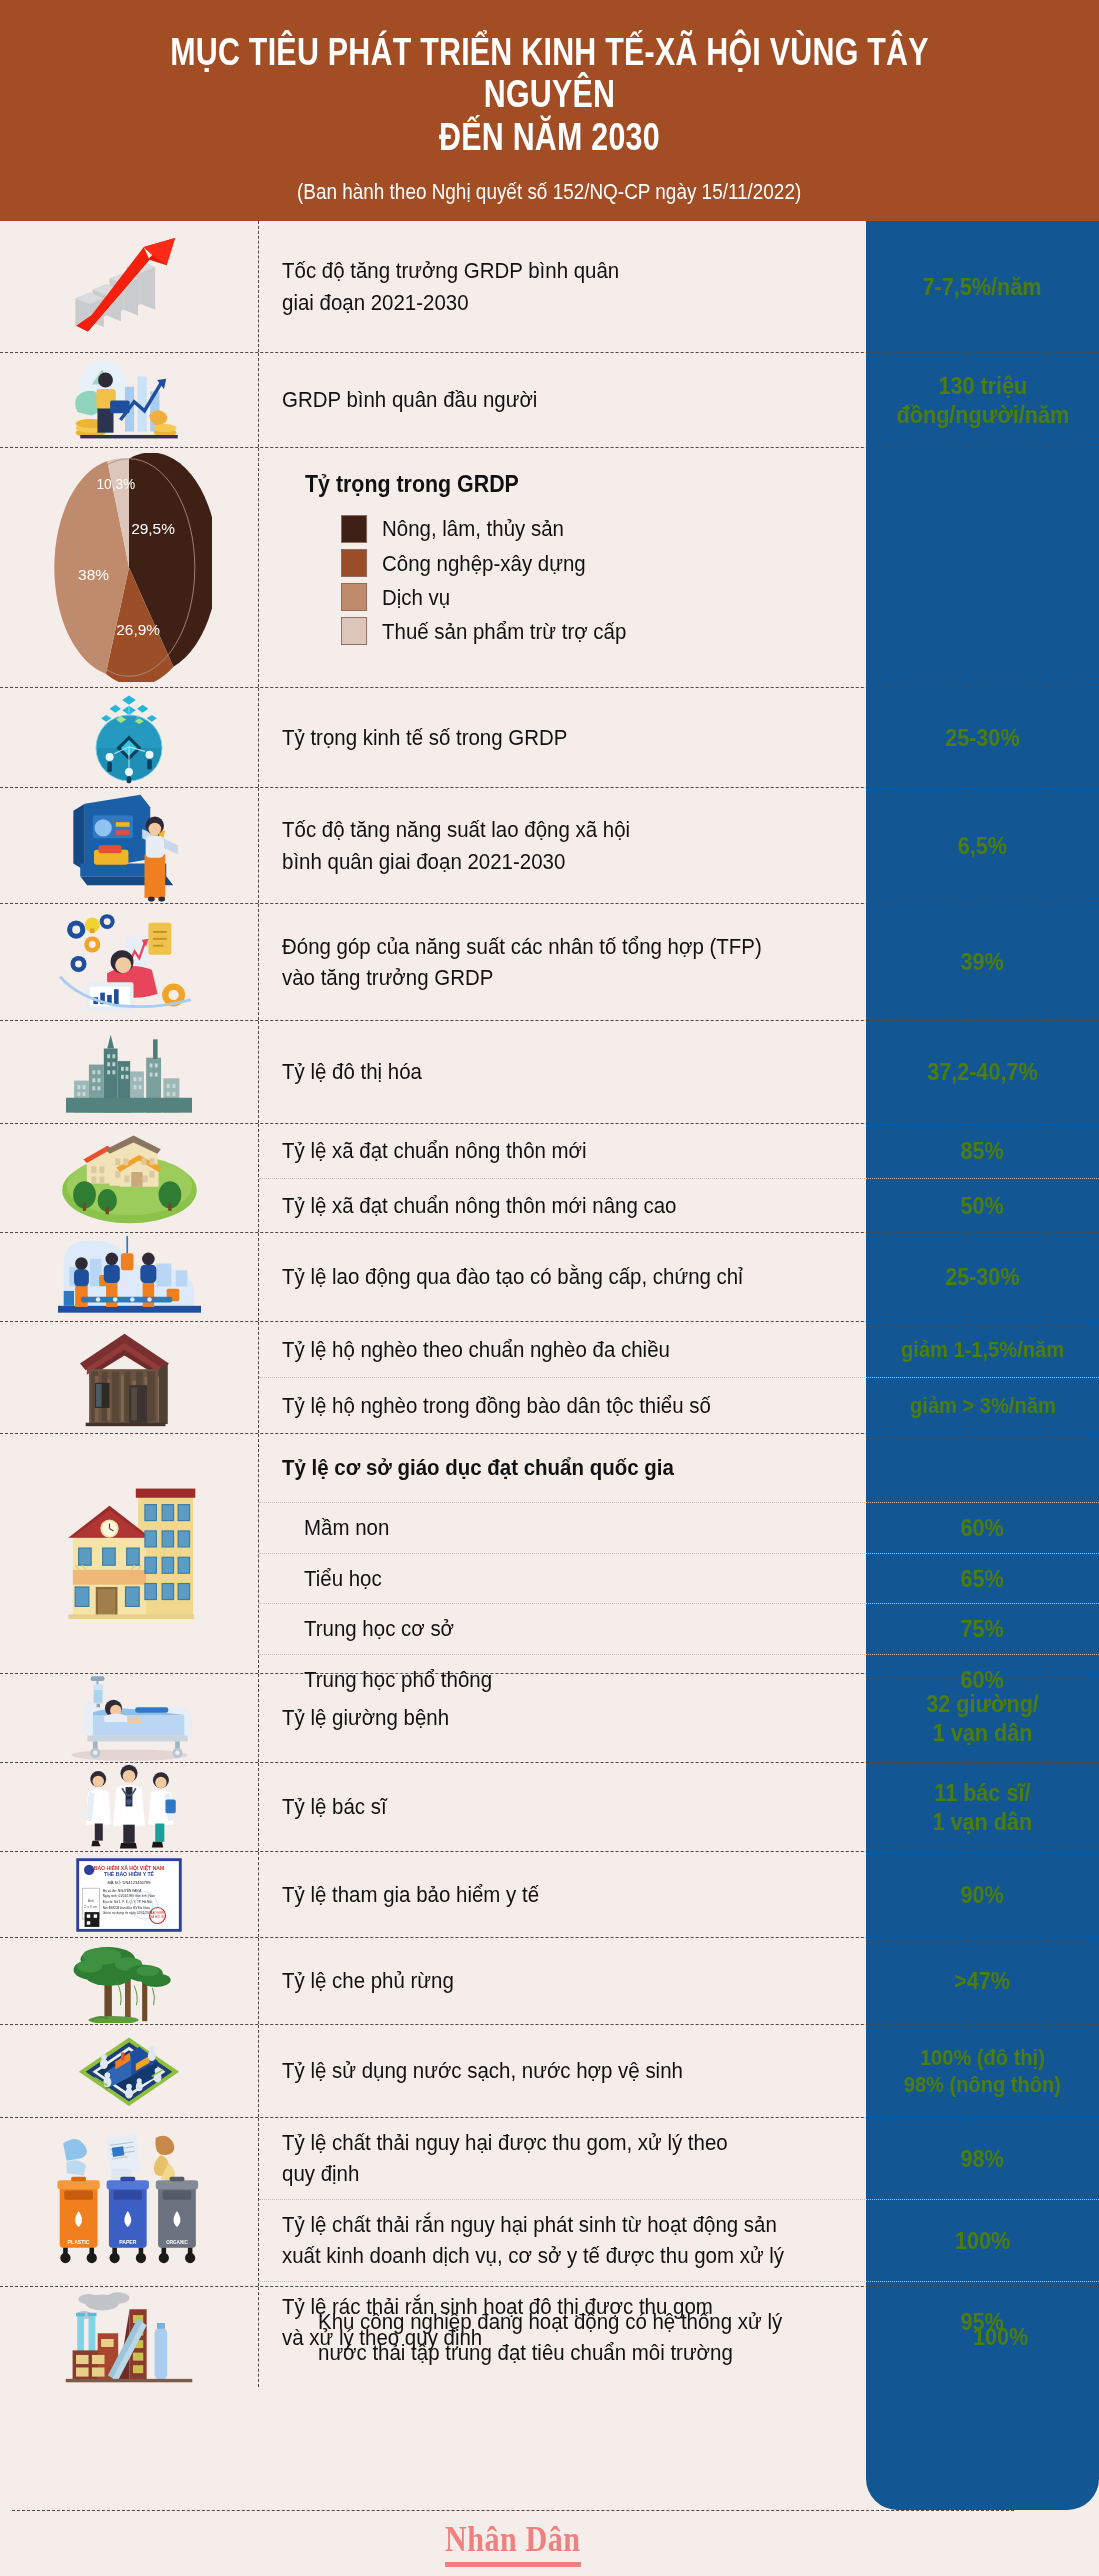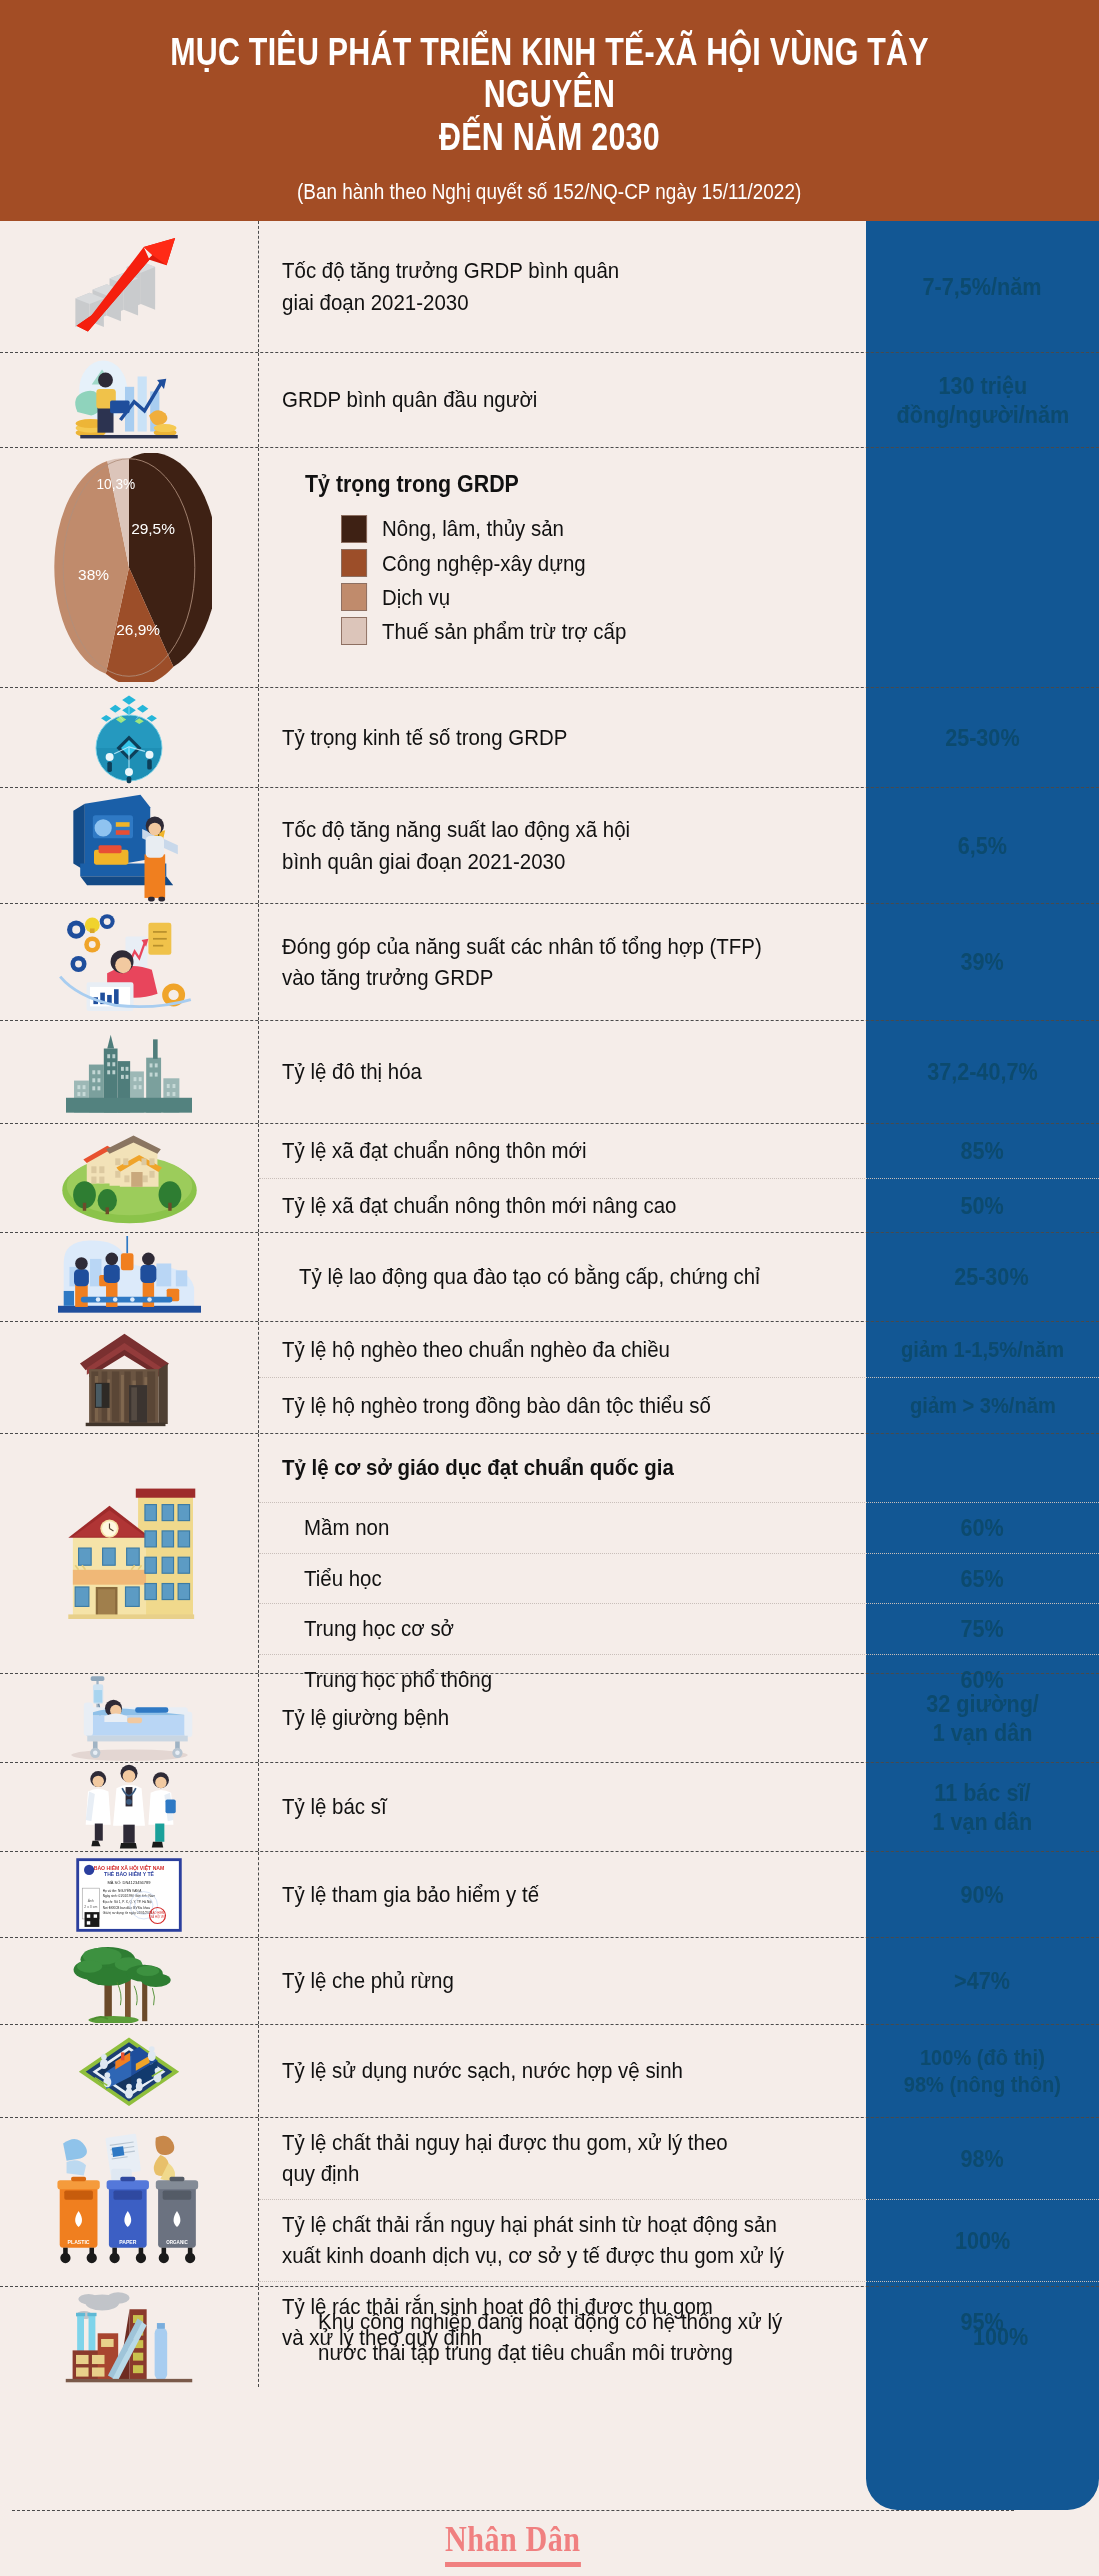--- a/index.html
+++ b/index.html
@@ -108,21 +108,21 @@
     color:#111111;
     line-height:1.42;
     transform-origin:left center;
   }
   .labelcell span{display:block;transform:scaleX(0.93);transform-origin:left center;}
 
   .valuecell{
     flex:1 1 auto;
     box-sizing:border-box;
     display:flex;align-items:center;justify-content:center;
-    color:#0c4a6e;
+    color:#4d7c0f;
     font-weight:bold;
     font-size:24px;
     line-height:1.22;
     text-align:center;
     padding:5.7px 3.4px;
   }
   .valuecell span{display:block;transform:scaleX(0.90);transform-origin:center;}
   .valuecell.small span{font-size:0.93em;}
 
   .bold-label span{font-weight:bold;}
@@ -560,21 +560,21 @@
             <div class="labelcell">
               <span>Tỷ lệ xã đạt chuẩn nông thôn mới nâng cao</span>
             </div>
             <div class="valuecell">
               <span>50%</span>
             </div>
           </div>
         </div>
       </div>
 
-      <div class="row" style="height:89px;gap:17px;">
+      <div class="row" style="height:89px;">
         <div class="iconcell">
           <svg class="art" width="143" height="83" viewBox="0 0 250 145">
             <path d="M10,130 L10,46 q0,-36 44,-38 q48,-2 62,26 q10,22 52,20 q60,-2 70,36 l0,40 z" fill="#dceafa"></path>
             <g fill="#b9d6f5">
               <rect x="20" y="54" width="24" height="34"></rect>
                 <rect x="56" y="40" width="20" height="48"></rect>
               <rect x="172" y="48" width="26" height="40"></rect>
                 <rect x="206" y="60" width="20" height="28"></rect>
             </g>
             <rect x="0" y="122" width="250" height="12" fill="#1f4e9c"></rect>

